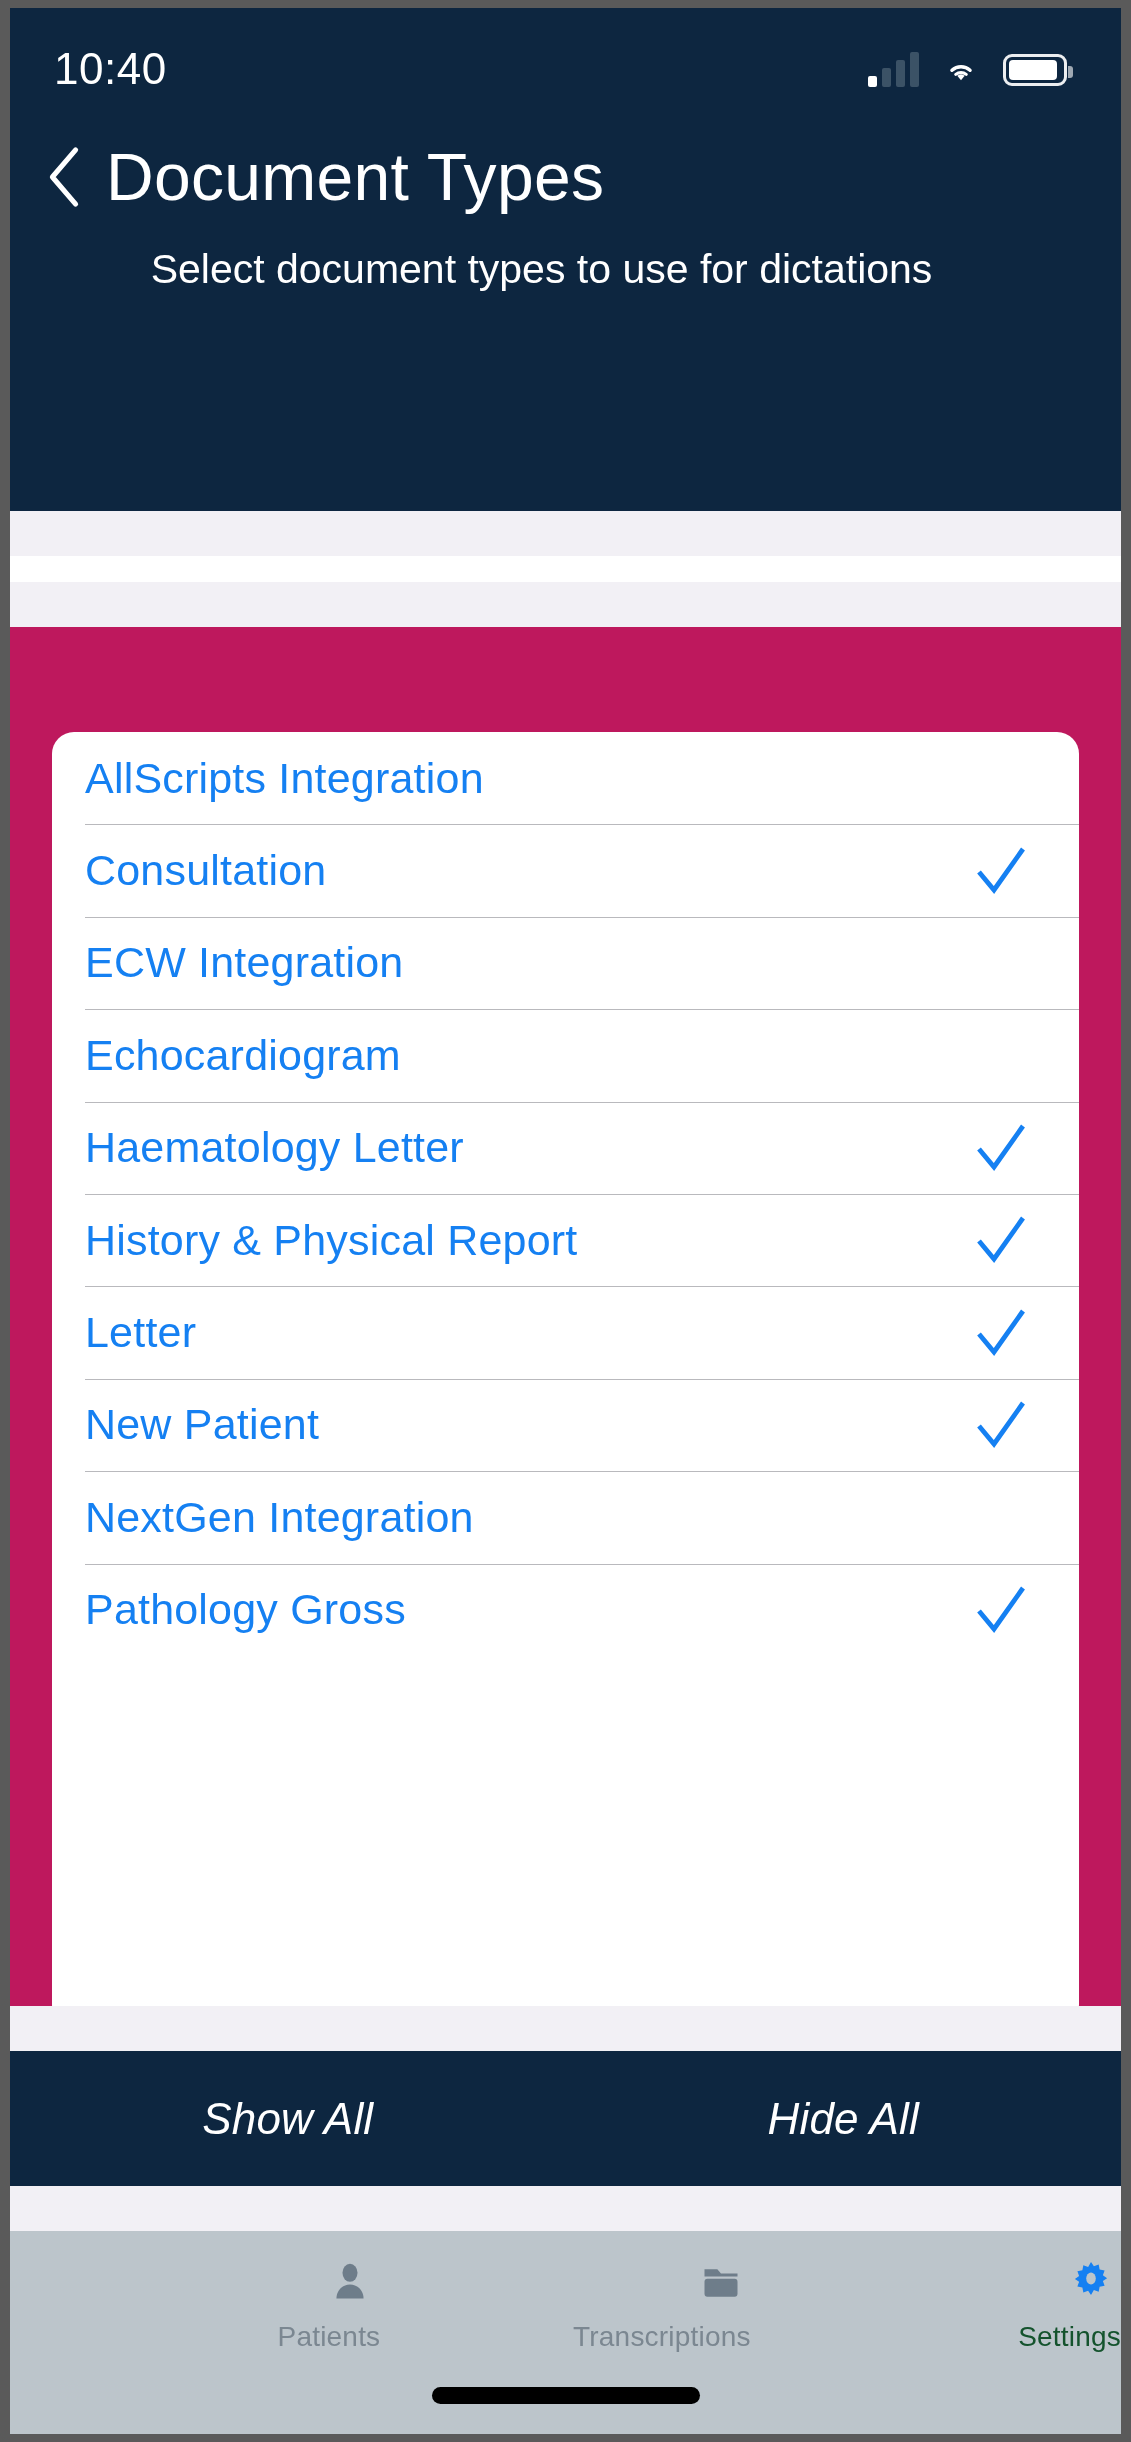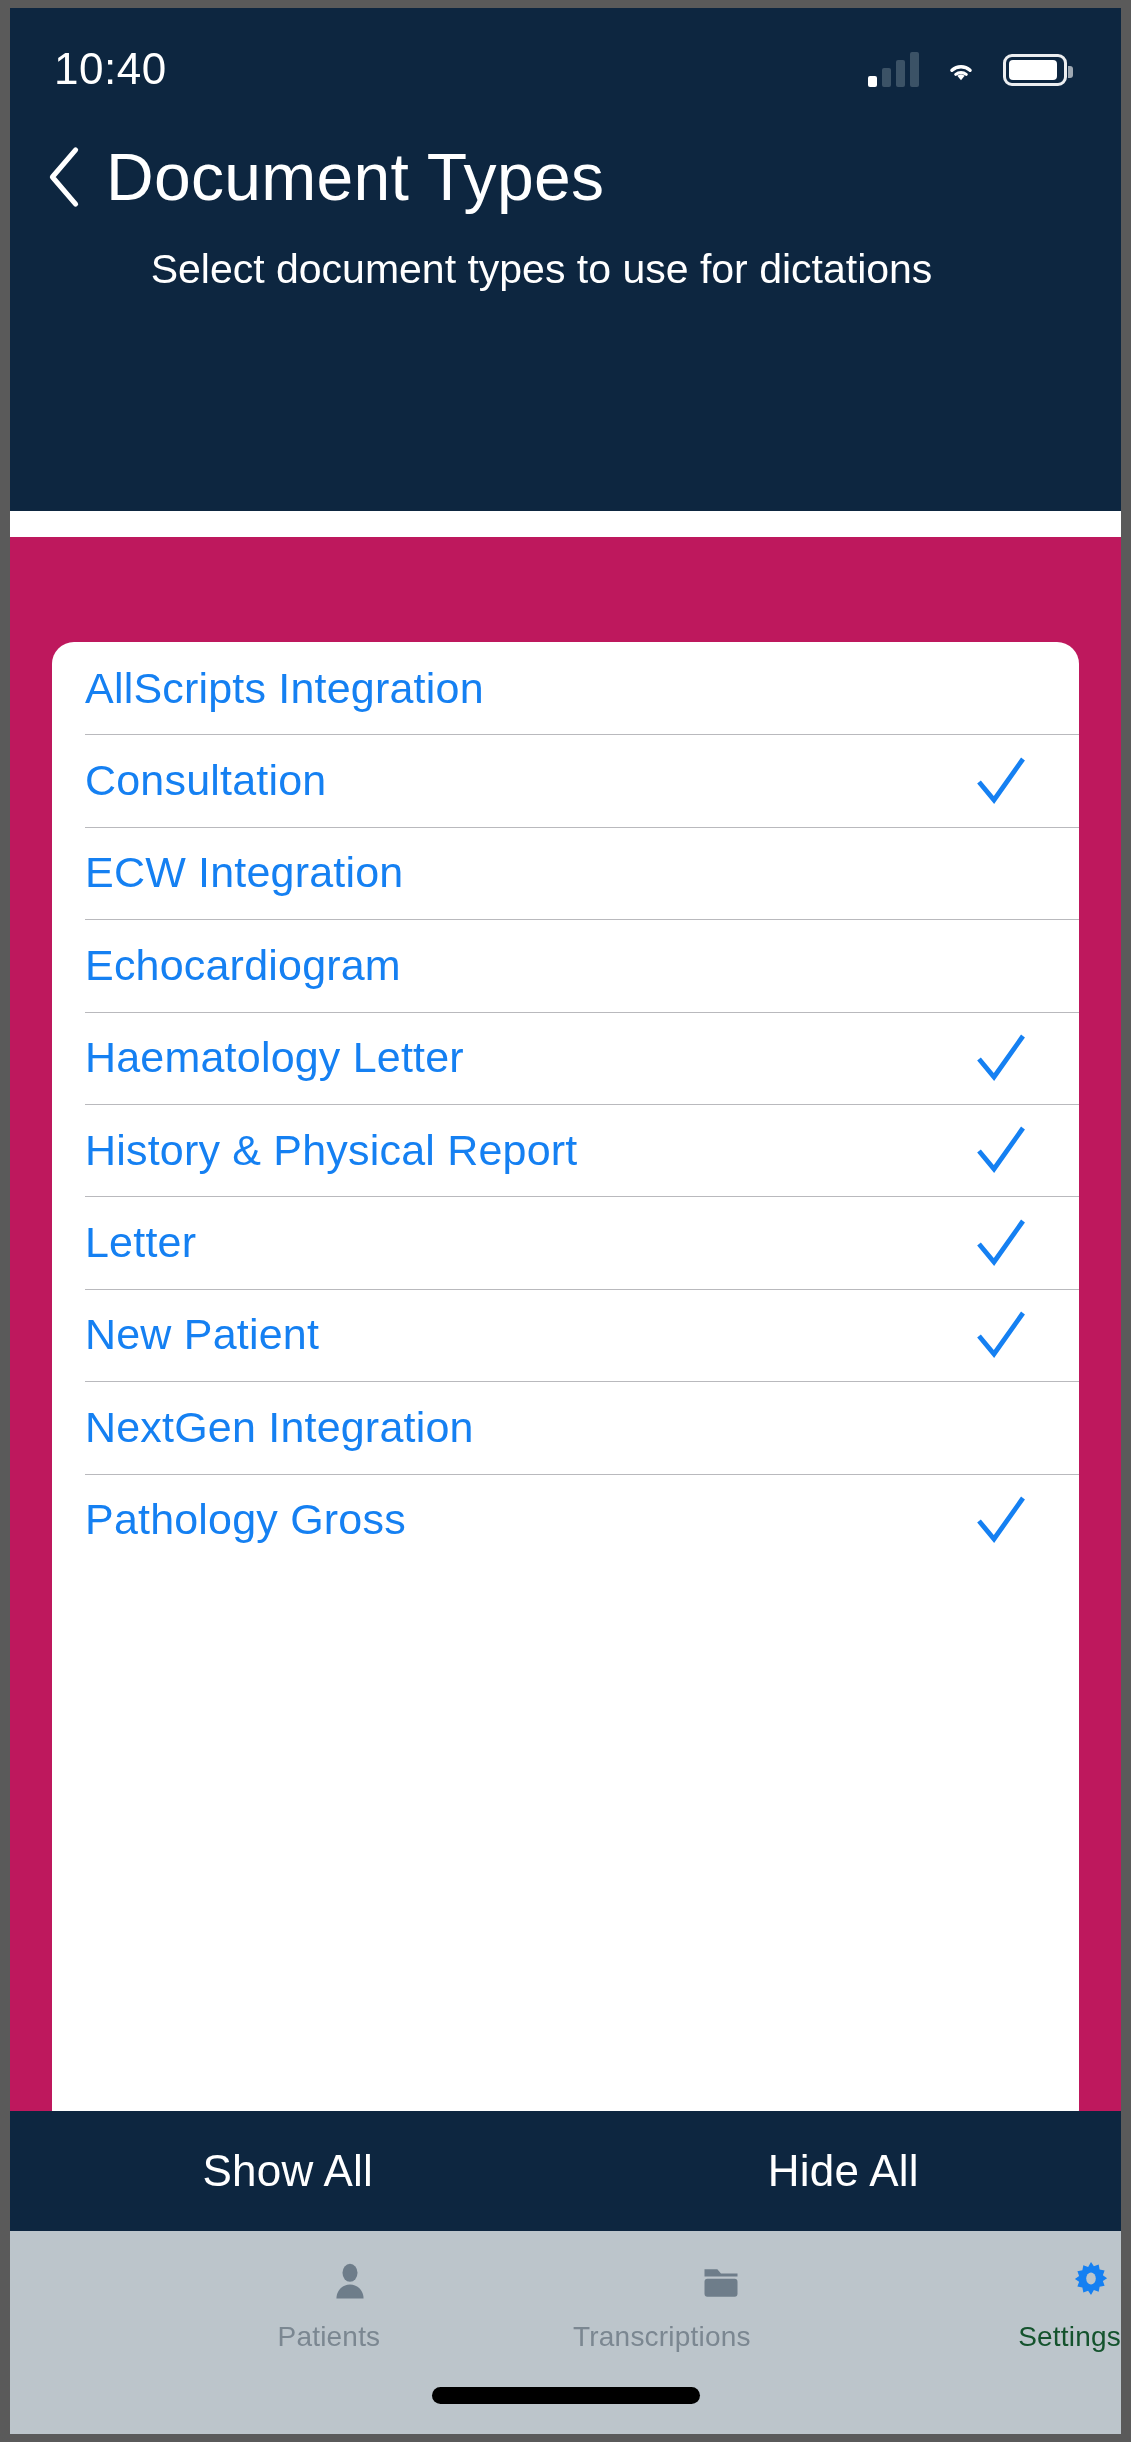--- a/index.html
+++ b/index.html
@@ -25,20 +25,21 @@
   }
   .screen {
     position: absolute;
     left: 0; top: 0;
     width: 1111px;
     height: 2426px;
     background: #f2f0f5;
     overflow: hidden;
     display: flex;
     flex-direction: column;
+    gap: 45px;
   }
 
   
   .header {
     background: #0d2640;
     flex: 0 0 auto;
     height: 503px;
     position: relative;
     box-sizing: border-box;
   }
@@ -190,23 +191,24 @@
     height: 52px;
     flex: 0 0 auto;
     margin-right: 17px;
   }
   .check.hidden { visibility: hidden; }
 
   
   .action-bar {
     flex: 0 0 auto;
     background: #0d2640;
-    height: 120px;
-    display: flex;
-    align-items: center;
+    height: 135px;
+    display: flex;
+    align-items: center;
+    font-style: italic;
   }
   .action-btn {
     flex: 1 1 0;
     text-align: center;
     color: #ffffff;
     font-size: 44px;
     font-weight: 400;
     cursor: pointer;
     letter-spacing: 0.2px;
   }

